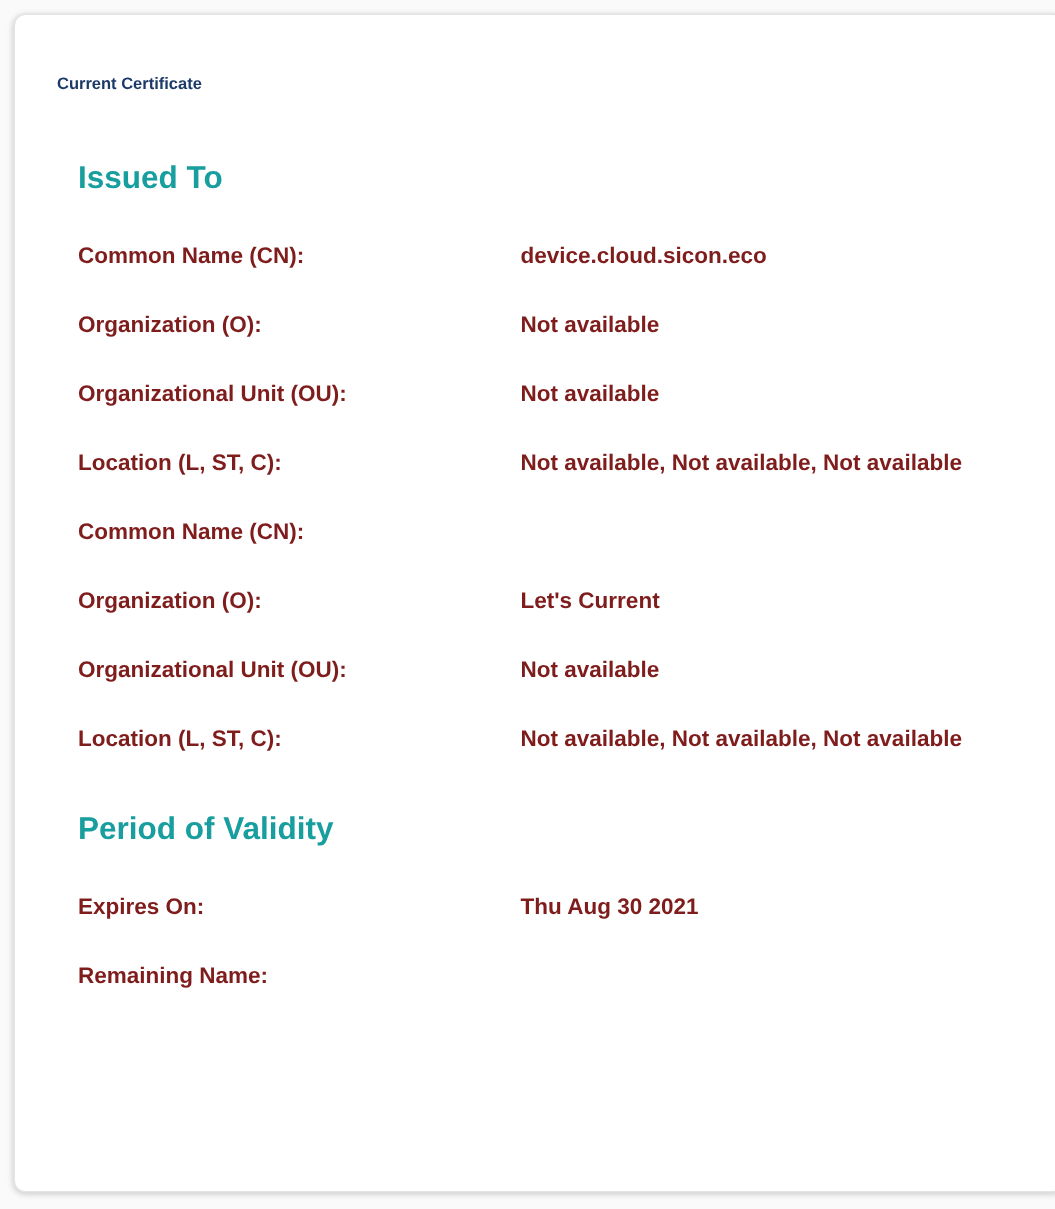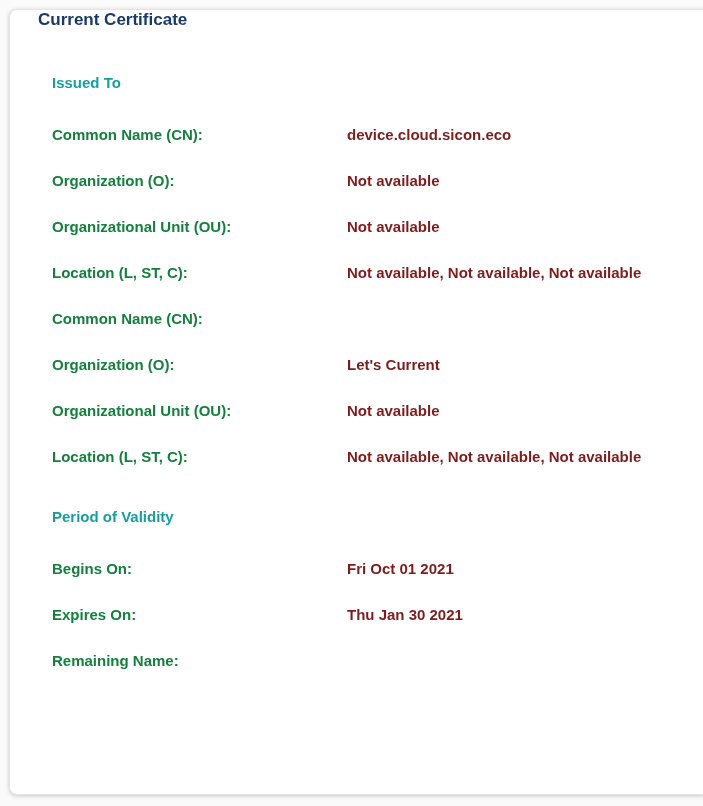--- a/index.html
+++ b/index.html
@@ -17,46 +17,47 @@
     width: 701px;
     height: 786px;
     background: #ffffff;
     border: 1px solid #e4e4e4;
     border-radius: 8px;
     box-shadow: 0 1px 4px rgba(0,0,0,0.20);
     padding: 0 28px;
     overflow: hidden;
   }
   .card-title {
+    margin-top: 36px;
     height: 20px;
     line-height: 20px;
-    font-size: 17px;
+    font-size: 11px;
     font-weight: 700;
     color: #1b3a67;
   }
   .sections { padding-left: 14px; }
   .section-heading {
     margin: 28px 0 18px 0;
     height: 20px;
     line-height: 20px;
-    font-size: 15px;
+    font-size: 21px;
     font-weight: 700;
     color: #189e9e;
   }
   .section:first-child .section-heading { margin-top: 43px; }
   .row {
     display: grid;
     grid-template-columns: 295px 1fr;
     height: 46px;
     align-items: center;
   }
   .row .label {
     font-size: 15px;
     font-weight: 700;
-    color: #15803d;
+    color: #7f1d1d;
   }
   .row .value {
     font-size: 15px;
     font-weight: 700;
     color: #7f1d1d;
   }
 </style>
 </head>
 <body>
 
@@ -99,26 +100,22 @@
       </div>
       <div class="row">
         <span class="label">Location (L, ST, C):</span>
         <span class="value">Not available, Not available, Not available</span>
       </div>
     </div>
 
     <div class="section">
       <div class="section-heading">Period of Validity</div>
       <div class="row">
-        <span class="label">Begins On:</span>
-        <span class="value">Fri Oct 01 2021</span>
-      </div>
-      <div class="row">
         <span class="label">Expires On:</span>
-        <span class="value">Thu Jan 30 2021</span>
+        <span class="value">Thu Aug 30 2021</span>
       </div>
       <div class="row">
         <span class="label">Remaining Name:</span>
       </div>
     </div>
 
   </div>
 </div>
 
 </body></html>

